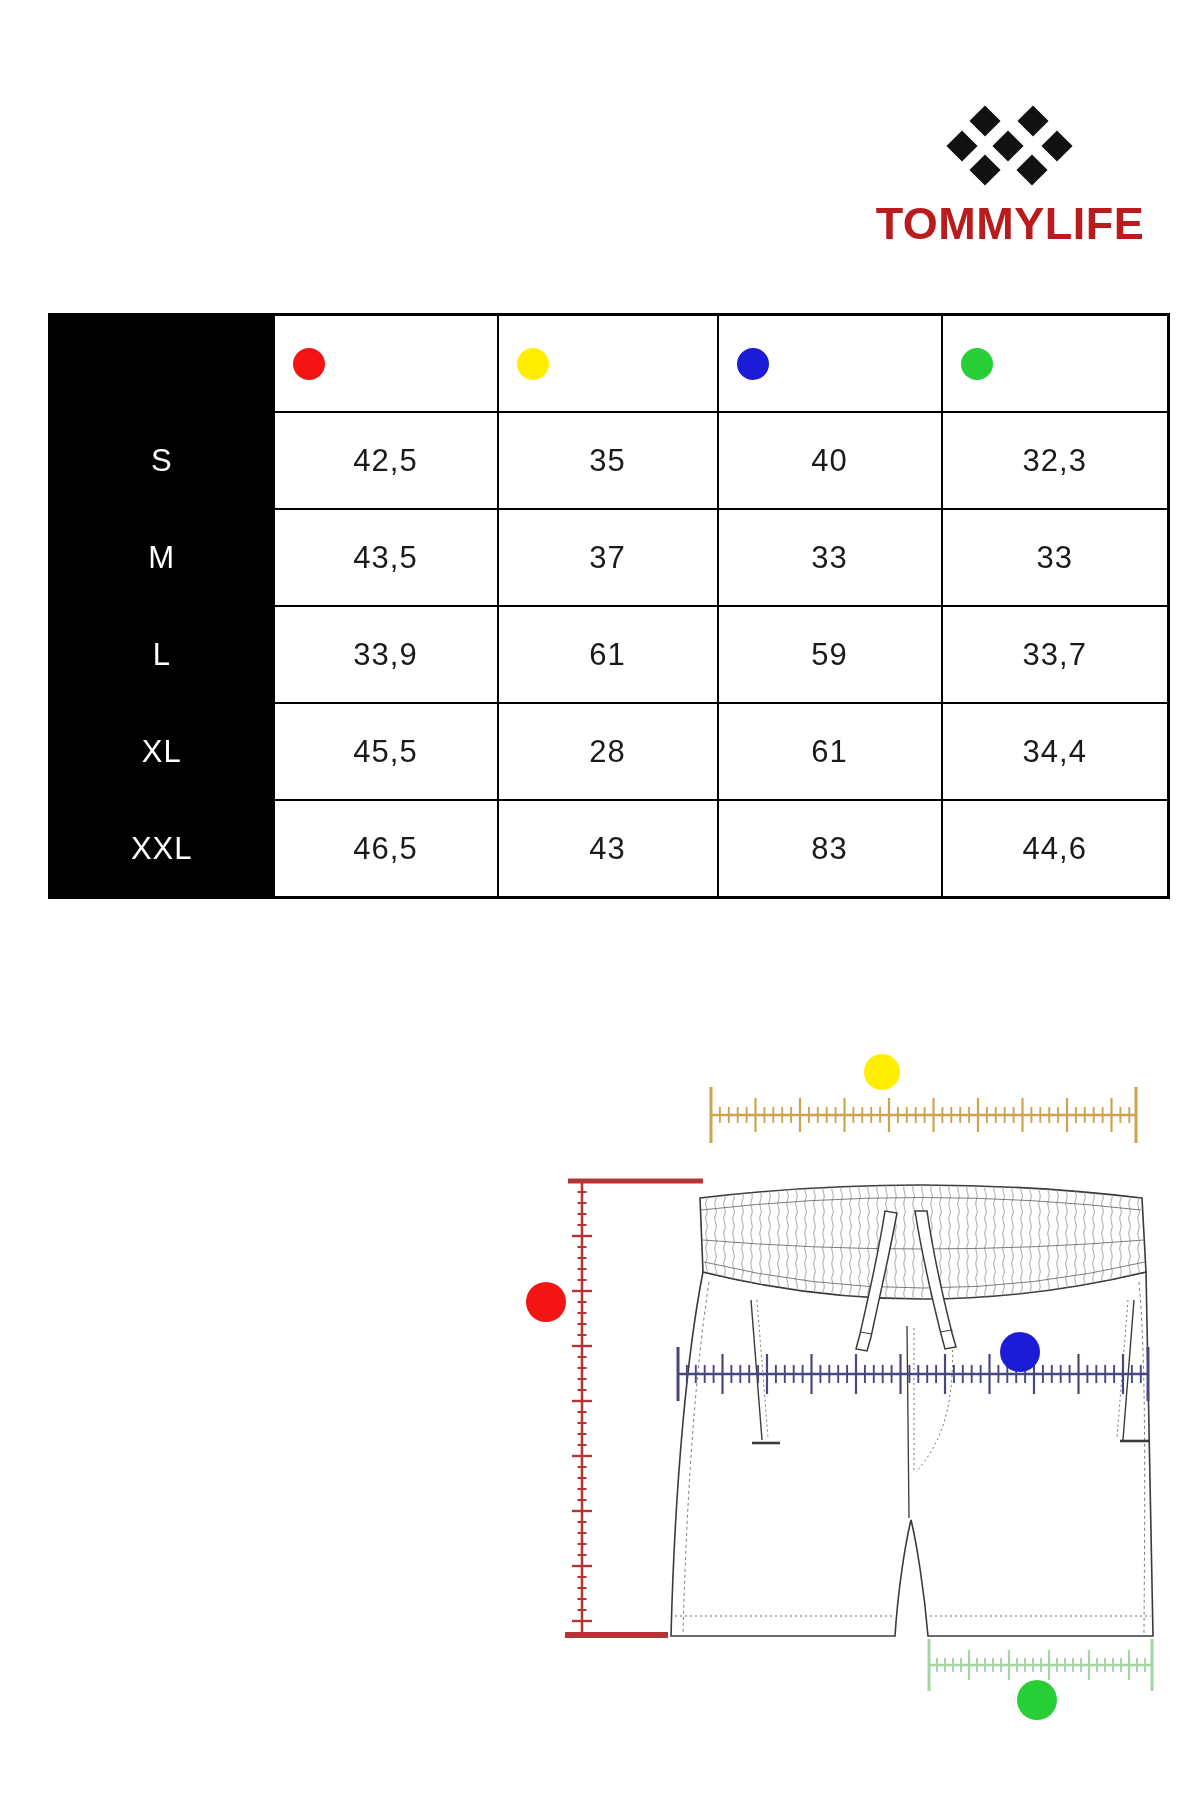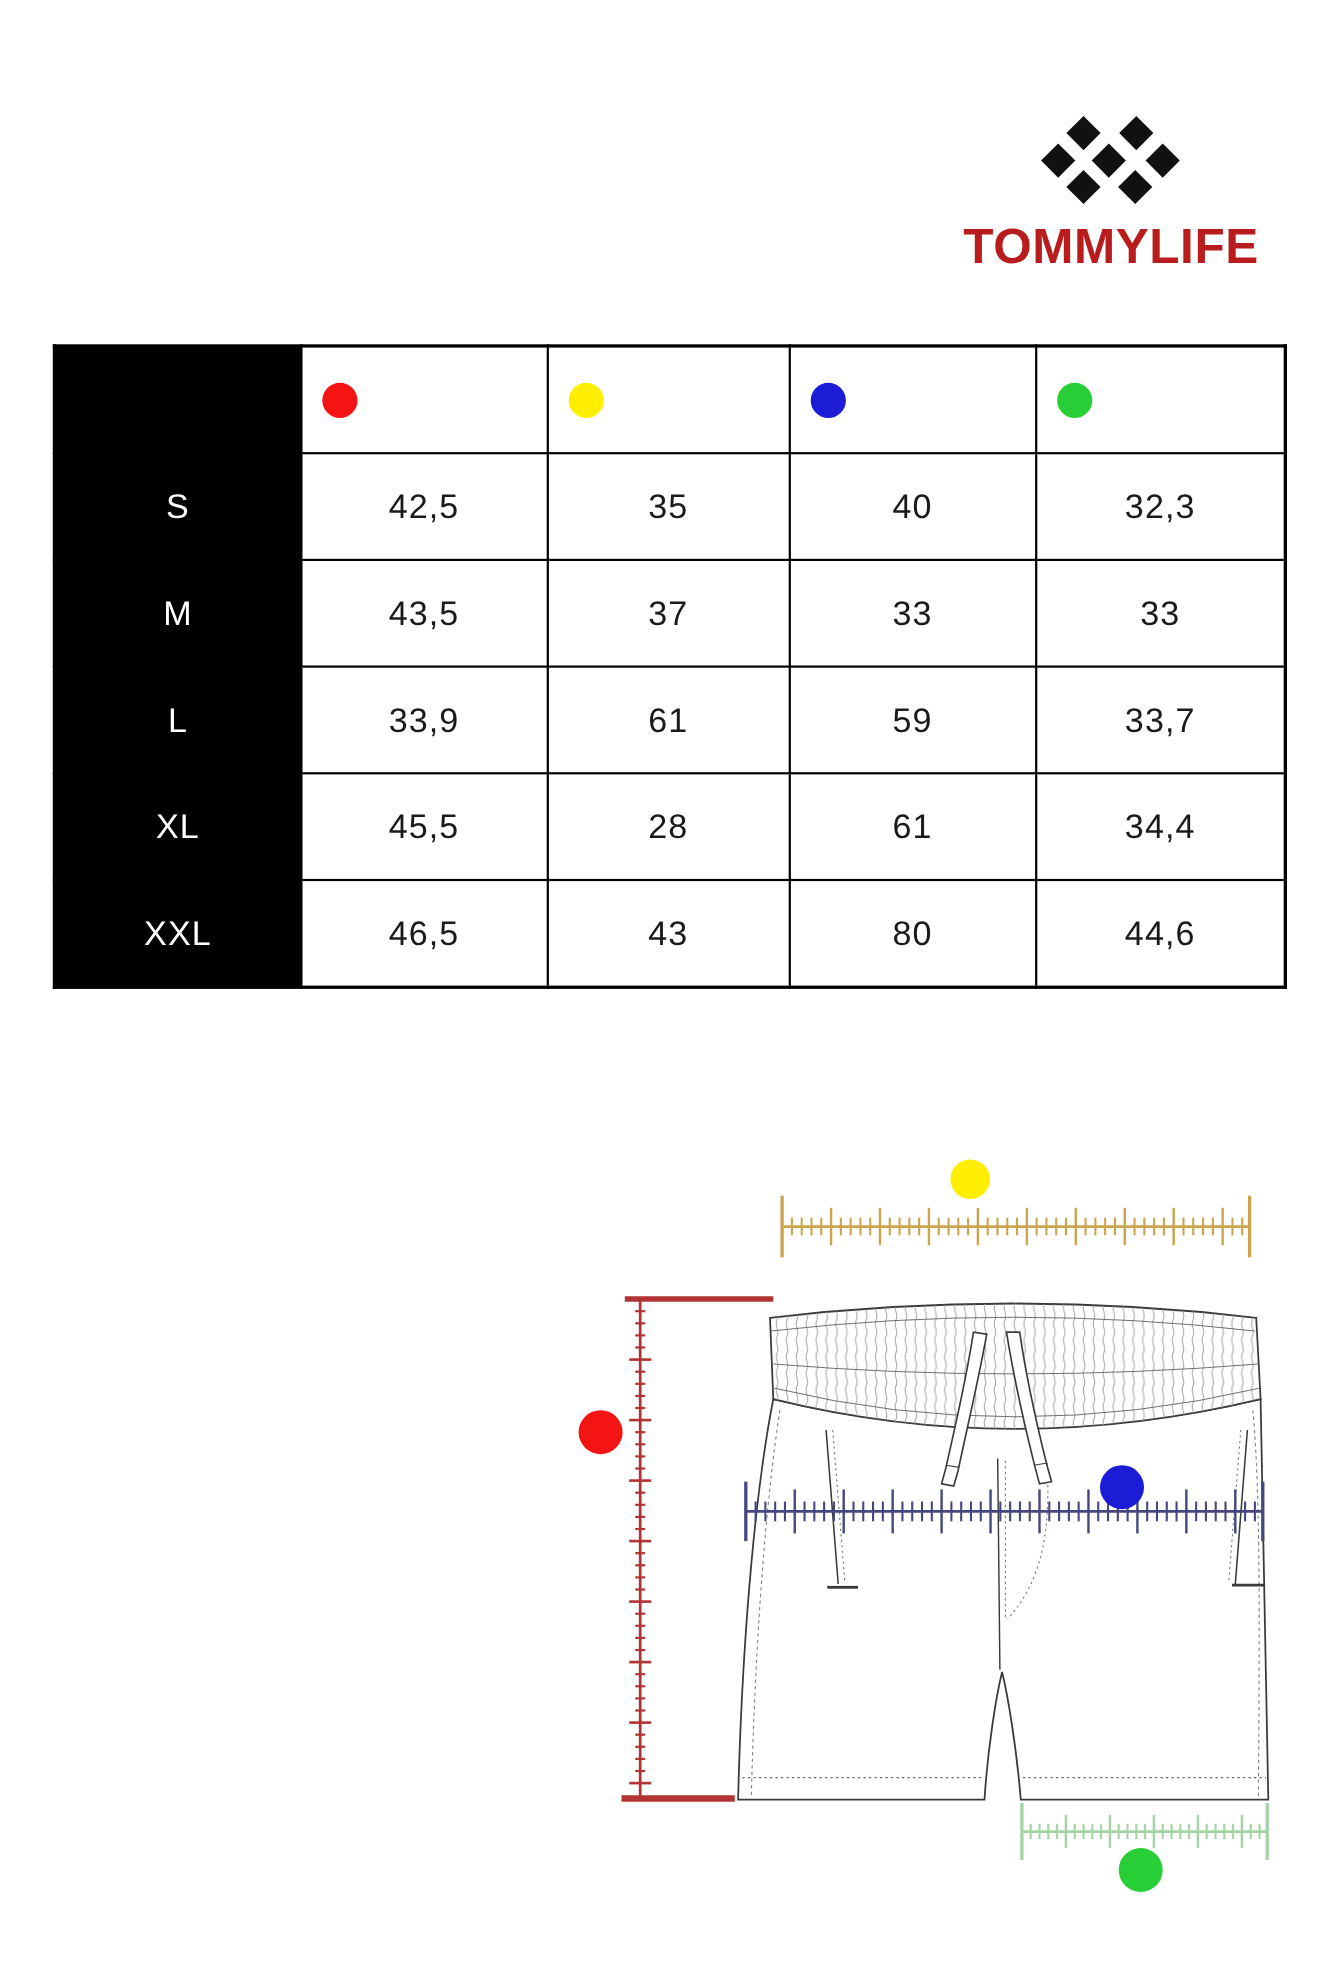--- a/index.html
+++ b/index.html
@@ -111,21 +111,21 @@
       <td class="size-col">XL</td>
       <td>45,5</td>
       <td>28</td>
       <td>61</td>
       <td>34,4</td>
     </tr>
     <tr>
       <td class="size-col">XXL</td>
       <td>46,5</td>
       <td>43</td>
-      <td>80</td>
+      <td>83</td>
       <td>44,6</td>
     </tr>
   </tbody>
     </table>
 </div>
 
 <svg class="diagram" width="680" height="760" viewBox="520 1040 680 760">
   <defs>
     <pattern id="wavetex" width="9" height="30" patternUnits="userSpaceOnUse">
       <path d="M4.5,0 C2,5 7,10 4.5,15 C2,20 7,25 4.5,30" stroke="#9a9a9a" stroke-width="0.9" fill="none"></path>

